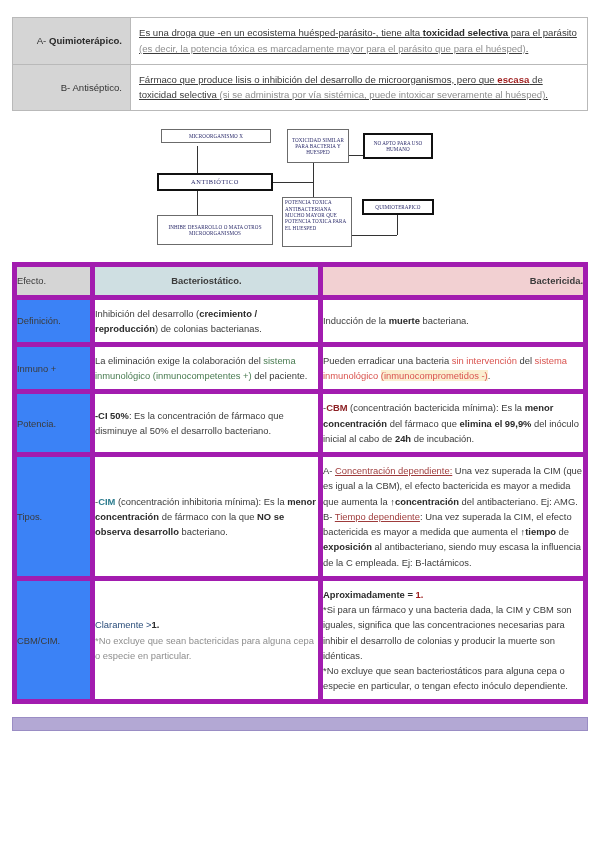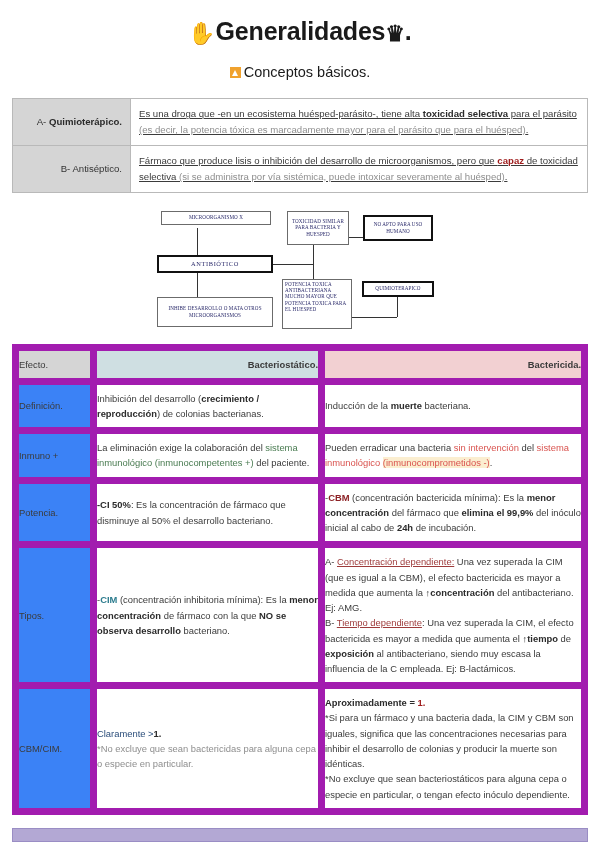--- a/index.html
+++ b/index.html
@@ -123,30 +123,30 @@
   .dbox.bold { border: 2px solid #111; }
   .dbox.big { font-size: 6.4px; letter-spacing: 0.6px; }
   .dline {
     position: absolute;
     background: #333;
   }
 
   
   .t2 { margin-top: 9px; }
   .t2 td, .t2 th {
-    border: 7px solid #a21caf;
+    border: 5px solid #a21caf;
     vertical-align: middle;
     font-size: 9.4px;
     line-height: 1.62;
     padding: 6px 0;
     text-align: left;
     font-weight: normal;
   }
   .t2 th.h0 { background: #d5d5d5; width: 78px; }
-  .t2 th.h1 { background: #cfdfe2; text-align: right; font-weight: bold; width: 228px; }
+  .t2 th.h1 { background: #cfdfe2; text-align: center; font-weight: bold; width: 228px; }
   .t2 th.h2 { background: #f2d0d2; text-align: right; font-weight: bold; }
   .t2 td.rl { background: #3b82f6; width: 78px; vertical-align: middle; }
   .t2 td.c1 { background: #fff; width: 228px; }
   .t2 td.c2 { background: #fff; }
 
   
   .bar {
     margin-top: 13px;
     width: 576px;
     background: #b3a8d4;
@@ -154,37 +154,31 @@
     padding: 6px 9px;
     font-size: 9.4px;
     color: #222;
   }
 </style>
 </head>
 <body>
 
 <div class="page">
 
-  <div class="title-row">
-    <div class="title"><span class="emoji">✋</span><span>Generalidades</span><span class="emoji">♛</span><span>.</span></div>
-  </div>
-
-  <div class="subtitle-row">
-    <div class="subtitle"><span class="tri-icon"></span><span>Conceptos básicos.</span></div>
-  </div>
+
 
   <table class="t1">
     <tbody>
       <tr>
         <td class="lbl"><span>A- </span><b>Quimioterápico.</b></td>
         <td class="def">Es una droga que -en un ecosistema huésped-parásito-, tiene alta <b>toxicidad selectiva</b> para el parásito <span class="muted">(es decir, la potencia tóxica es marcadamente mayor para el parásito que para el huésped)</span>.</td>
       </tr>
       <tr>
         <td class="lbl"><span>B- </span><span>Antiséptico.</span></td>
-        <td class="def">Fármaco que produce lisis o inhibición del desarrollo de microorganismos, pero que <b class="red">capaz</b> de toxicidad selectiva <span class="muted">(si se administra por vía sistémica, puede intoxicar severamente al huésped)</span>.</td>
+        <td class="def">Fármaco que produce lisis o inhibición del desarrollo de microorganismos, pero que <b class="red">escasa</b> de toxicidad selectiva <span class="muted">(si se administra por vía sistémica, puede intoxicar severamente al huésped)</span>.</td>
       </tr>
     </tbody>
   </table>
 
   <div class="diagram-wrap">
     <div class="dg">
 
       <div class="dline" style="left:42px; top:21px; width:1px; height:28px;"></div>
       <div class="dline" style="left:42px; top:64px; width:1px; height:26px;"></div>
       <div class="dline" style="left:118px; top:57px; width:40px; height:1px;"></div>

